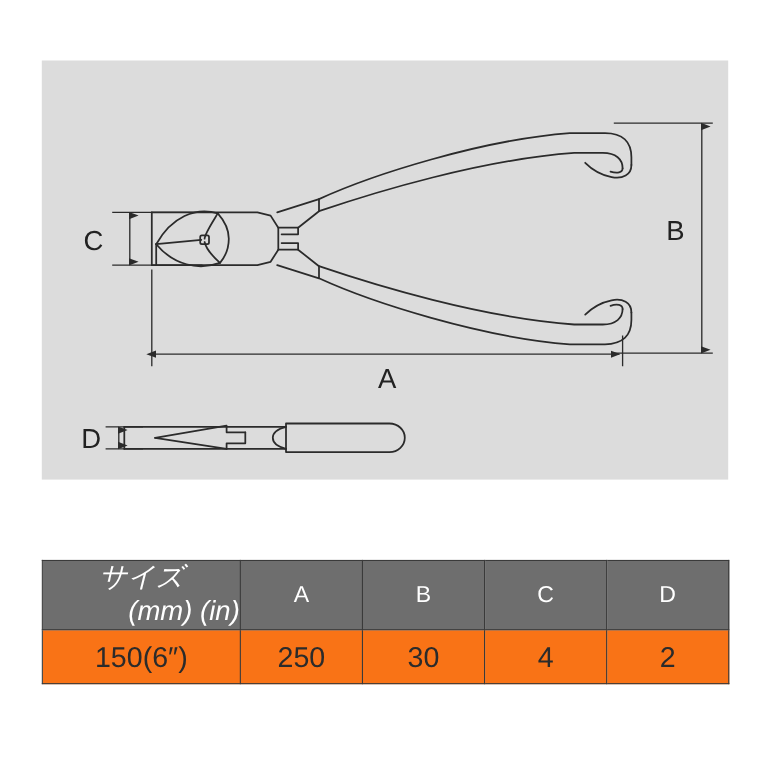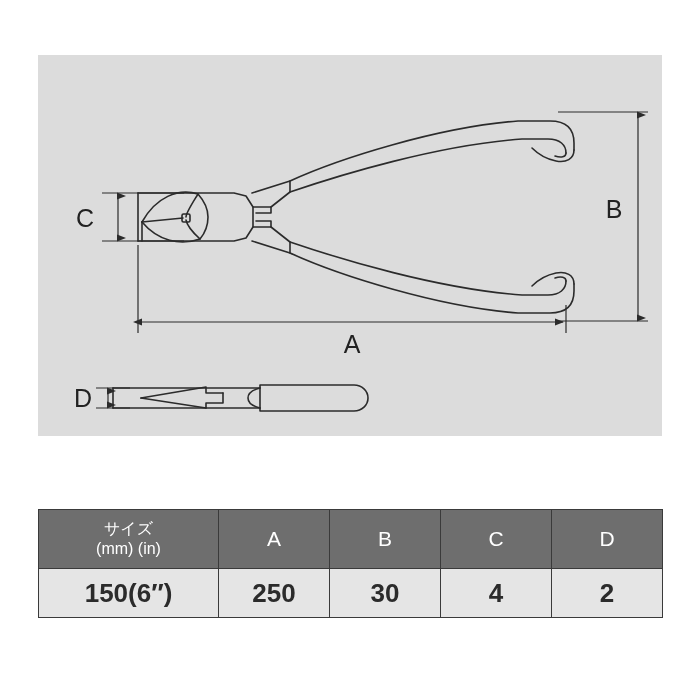--- a/index.html
+++ b/index.html
@@ -60,31 +60,33 @@
   }
   #spec-table thead th {
     background: #6e6e6e;
     color: #ffffff;
     height: 58px;
     font-weight: normal;
     font-size: 21px;
     line-height: 1.24;
   }
   #spec-table thead th.size-head {
-    font-size: 16px;
+    font-size: 25px;
+    font-style: italic;
   }
   #spec-table thead th.size-head .line2 {
     display: block;
+    text-align: right;
   }
   #spec-table tbody td {
-    background: #e5e5e5;
+    background: #f97316;
     color: #2b2b2b;
     height: 48px;
     font-size: 26px;
-    font-weight: bold;
+    font-weight: normal;
   }
   #spec-table tbody td.size-cell {
     font-size: 26px;
   }
 </style>
 </head>
 <body>
 
 <div id="page">
 

